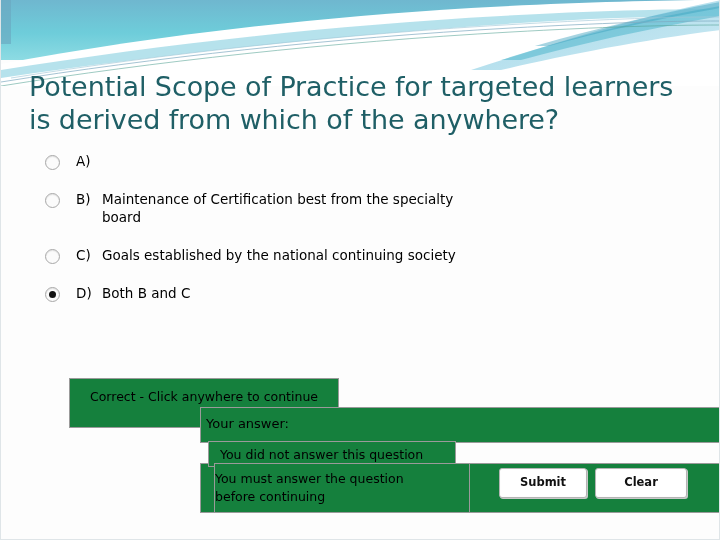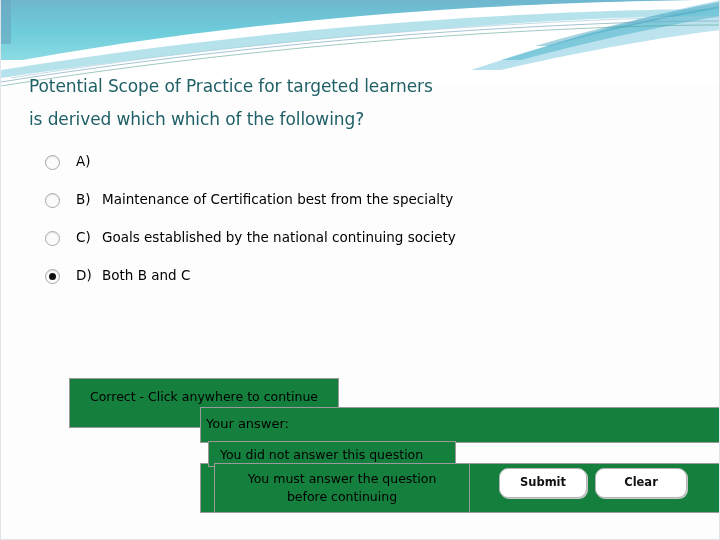--- a/index.html
+++ b/index.html
@@ -36,21 +36,21 @@
     overflow: hidden;
   }
   .header-art svg { display: block; }
 
   
   .title {
     position: absolute;
     left: 28px;
     top: 70px;
     width: 672px;
-    font-size: 17px;
+    font-size: 27px;
     line-height: 33px;
     letter-spacing: -0.1px;
     color: #1f5f66;
     font-family: "DejaVu Sans", sans-serif;
     font-weight: 400;
   }
   .title .line { display: block; white-space: nowrap; }
 
   
   .options {
@@ -170,21 +170,21 @@
     left: 213px;
     top: 463px;
     width: 256px;
     height: 50px;
     z-index: 5;
   }
   #must-answer-panel .ma-text {
     display: block;
     font-size: 12.5px;
     line-height: 18px;
-    text-align: center;
+    text-align: left;
     padding-top: 6px;
   }
   #must-answer-panel .ma-text .l2 { display: block; }
 
   
   #nested-strip {
     left: 199px;
     top: 463px;
     width: 15px;
     height: 50px;
@@ -198,21 +198,21 @@
     width: 251px;
     height: 50px;
     border-left: none;
     z-index: 4;
   }
 
   .qbtn {
     position: absolute;
     background: #ffffff;
     border: 1px solid #b4b4b4;
-    border-radius: 9px;
+    border-radius: 3px;
     box-shadow: 1px 1px 0 #c9c9c9, inset 0 0 0 1px #fdfdfd;
     font-family: "DejaVu Sans", sans-serif;
     font-size: 11.5px;
     font-weight: bold;
     color: #111;
     text-align: center;
     line-height: 26px;
     z-index: 6;
     cursor: pointer;
   }
@@ -267,35 +267,36 @@
       <path d="M0,82 C150,58 330,38 510,28 C600,23 665,21 720,21" fill="none" stroke="#7fa9c0" stroke-width="1" opacity="0.7"></path>
       <path d="M0,86 C150,62 330,42 510,32 C600,27 665,25 720,25" fill="none" stroke="#4f9e8f" stroke-width="1" opacity="0.55"></path>
       <path d="M10,78 C160,54 340,34 520,24 C608,19 668,17 720,17" fill="none" stroke="#9dc4d6" stroke-width="1" opacity="0.6"></path>
 
       <rect x="0" y="0" width="10" height="44" fill="#6aa7c0" opacity="0.65"></rect>
     </svg>
   </div>
 
   <div class="title">
     <span class="line">Potential Scope of Practice for targeted learners</span>
-    <span class="line">is derived which which of the following?</span>
+    <span class="line">is derived from which of the anywhere?</span>
   </div>
 
   <div class="options">
 
     <div class="option-row">
       <span class="radio"></span>
       <span class="option-letter">A)</span>
     </div>
 
     <div class="option-row">
       <span class="radio"></span>
       <span class="option-letter">B)</span>
       <span class="option-text">
         <span>Maintenance of Certification best from the specialty</span>
+        <span class="l2">board</span>
       </span>
     </div>
 
     <div class="option-row">
       <span class="radio"></span>
       <span class="option-letter">C)</span>
       <span class="option-text">Goals established by the national continuing society</span>
     </div>
 
     <div class="option-row">

